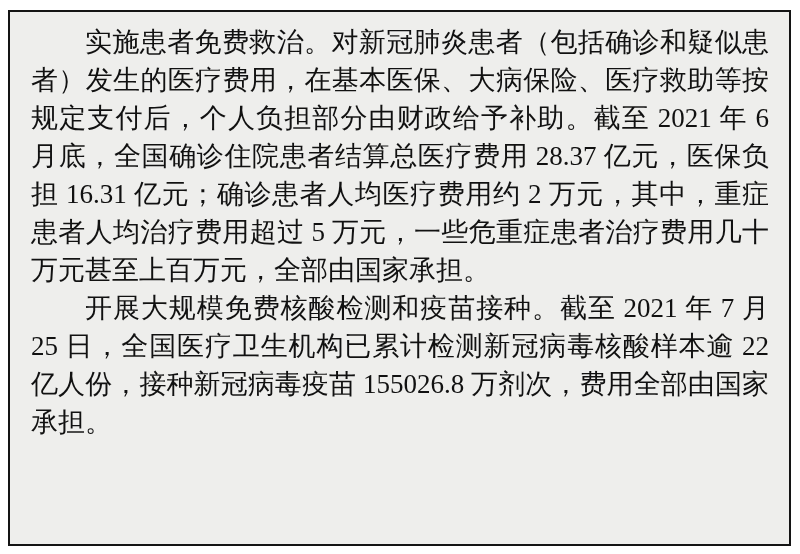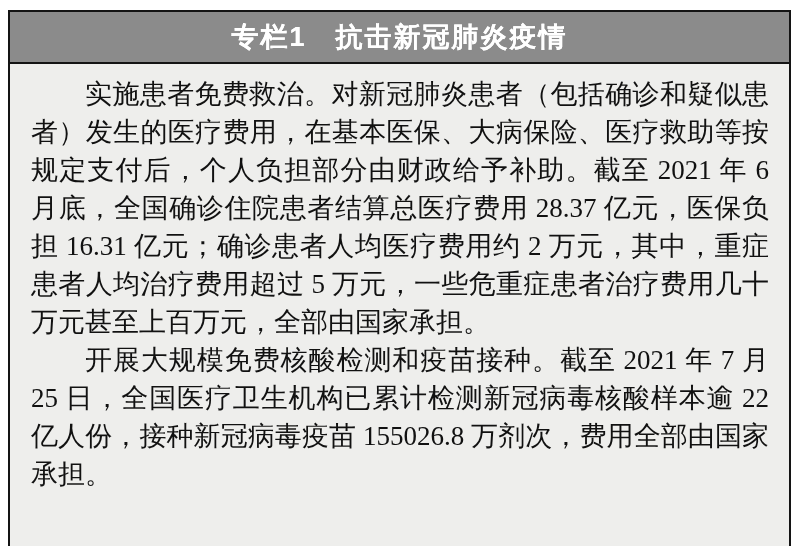--- a/index.html
+++ b/index.html
@@ -59,21 +59,18 @@
     text-align: justify;
     text-justify: inter-ideograph;
     font-family: "Liberation Serif", serif;
   }
 </style>
 </head>
 <body>
 
 <div class="page">
   <section class="panel">
-    <header class="panel-header">
-      <span class="panel-title">专栏1　抗击新冠肺炎疫情</span>
-    </header>
     <div class="panel-body">
       <p>实施患者免费救治。对新冠肺炎患者（包括确诊和疑似患者）发生的医疗费用，在基本医保、大病保险、医疗救助等按规定支付后，个人负担部分由财政给予补助。截至 2021 年 6 月底，全国确诊住院患者结算总医疗费用 28.37 亿元，医保负担 16.31 亿元；确诊患者人均医疗费用约 2 万元，其中，重症患者人均治疗费用超过 5 万元，一些危重症患者治疗费用几十万元甚至上百万元，全部由国家承担。</p>
       <p>开展大规模免费核酸检测和疫苗接种。截至 2021 年 7 月 25 日，全国医疗卫生机构已累计检测新冠病毒核酸样本逾 22 亿人份，接种新冠病毒疫苗 155026.8 万剂次，费用全部由国家承担。</p>
     </div>
   </section>
 </div>
 
 </body></html>

